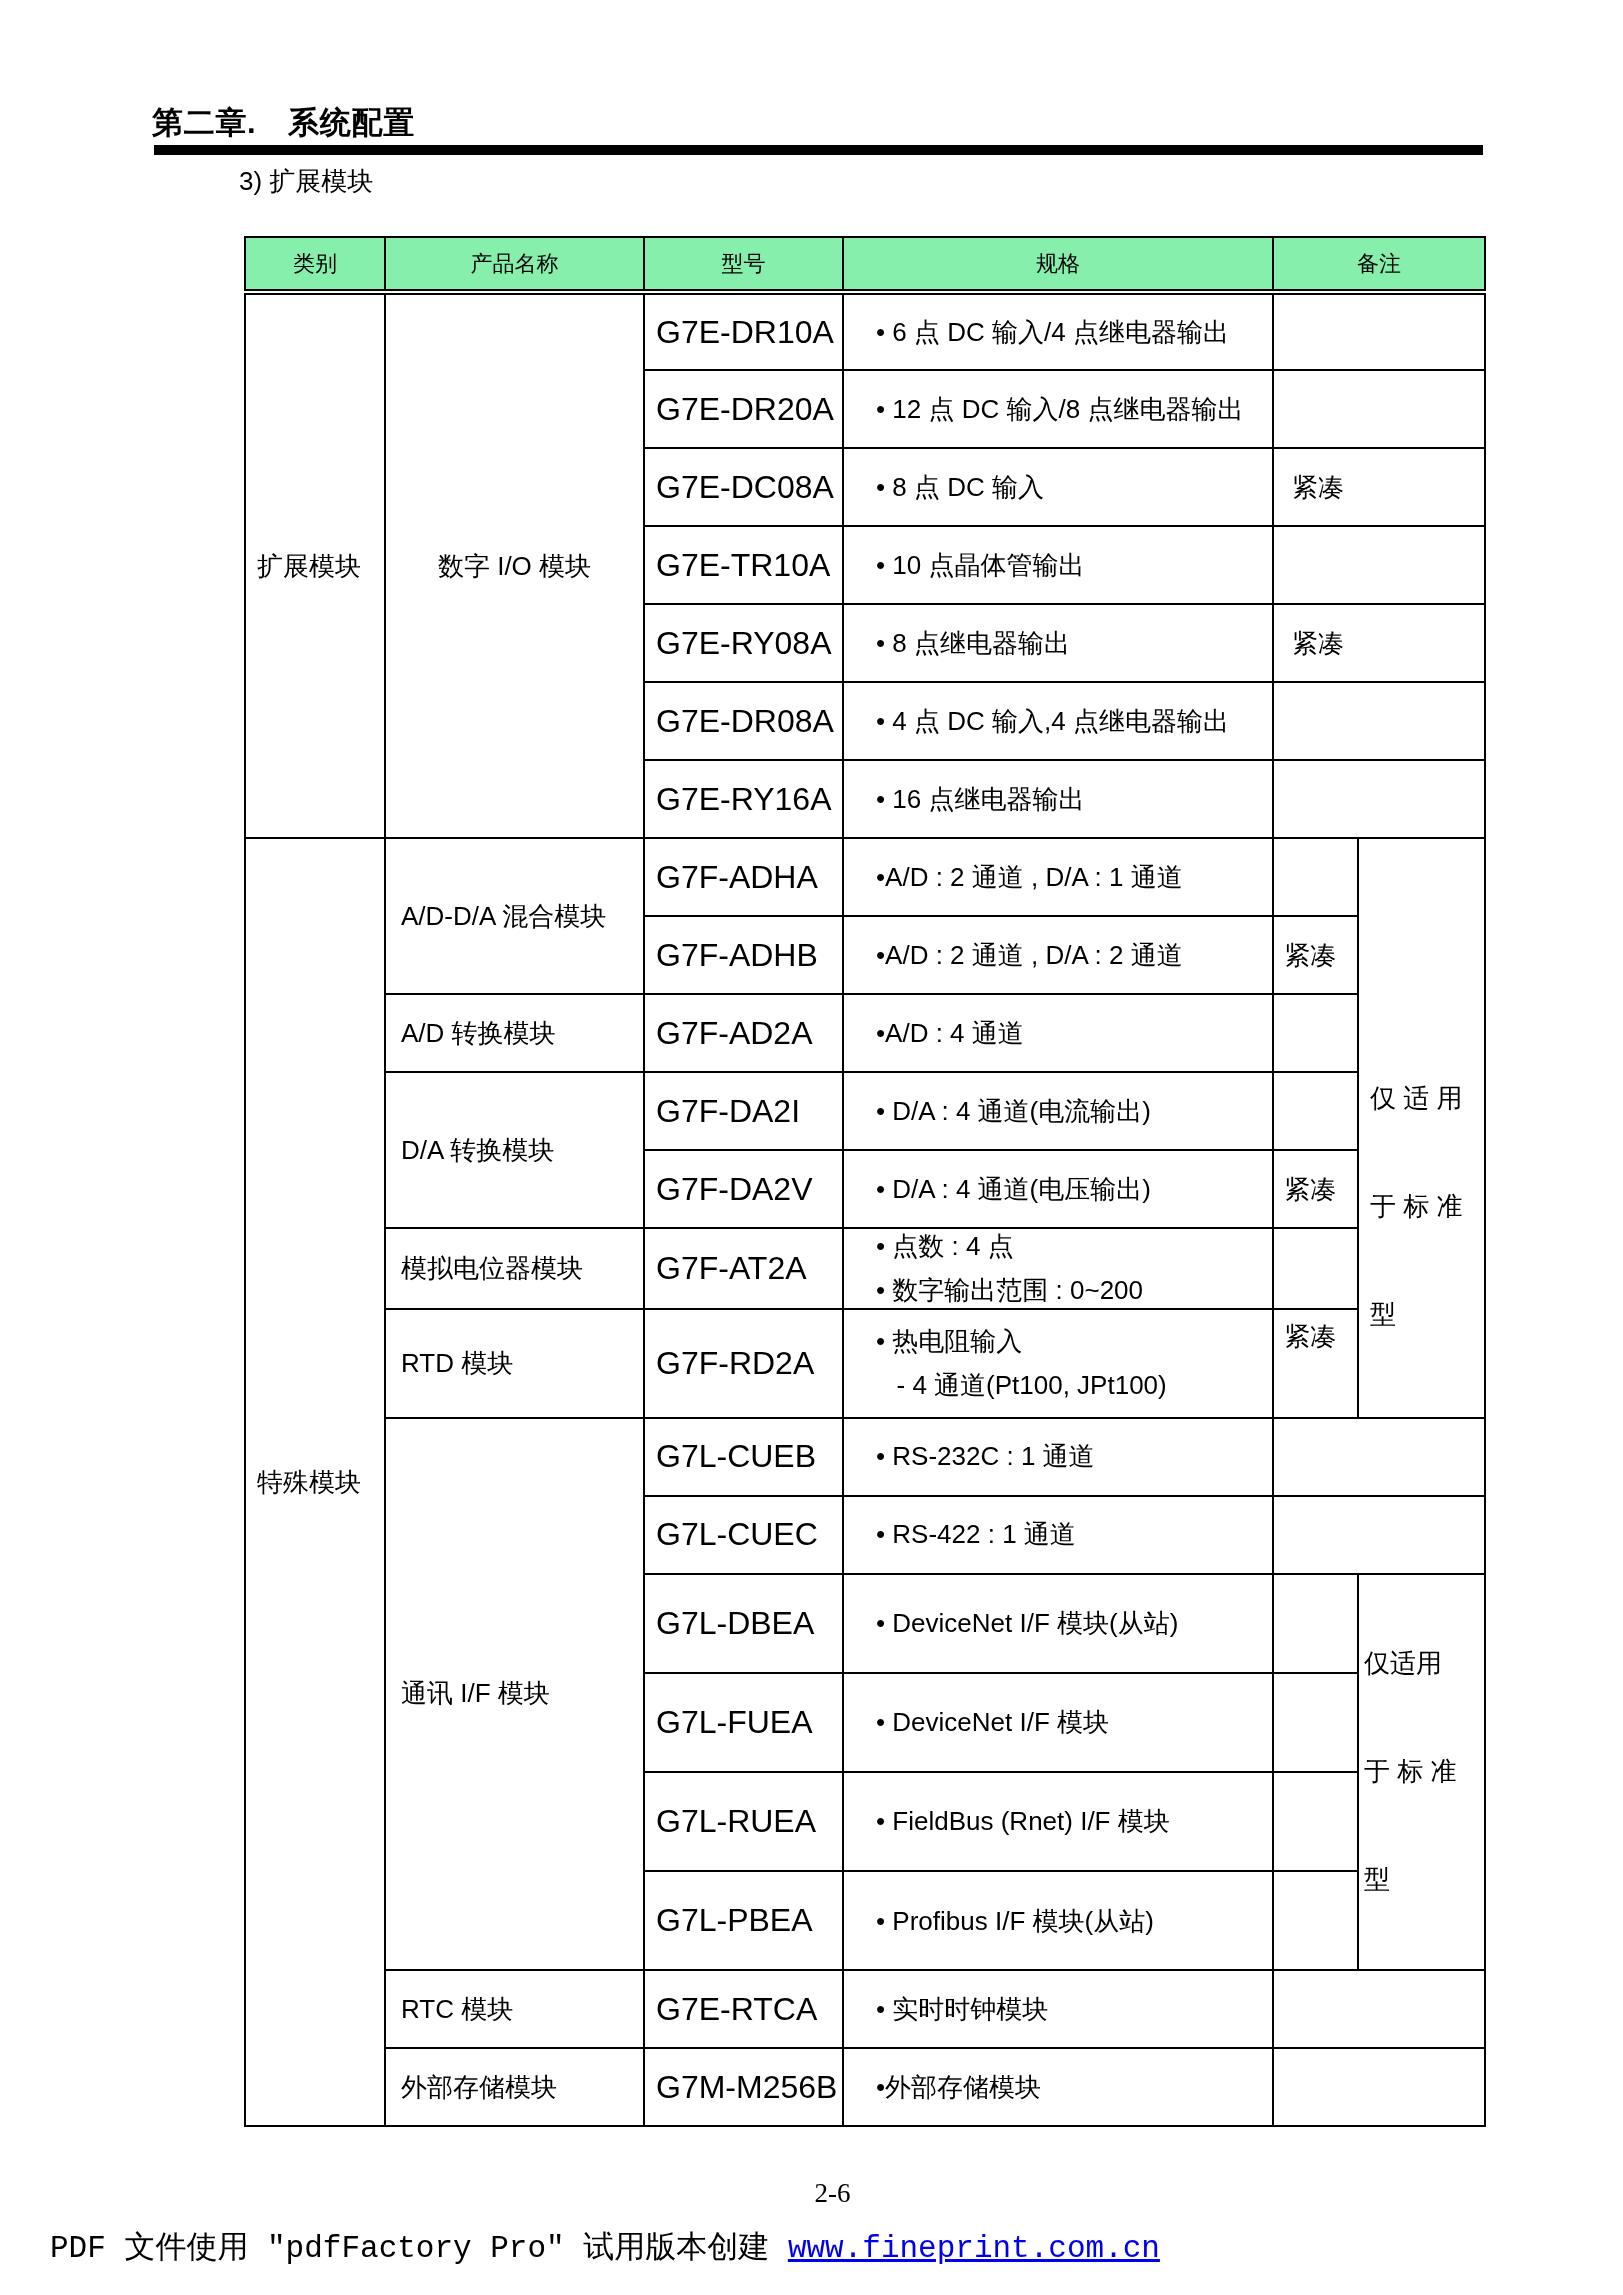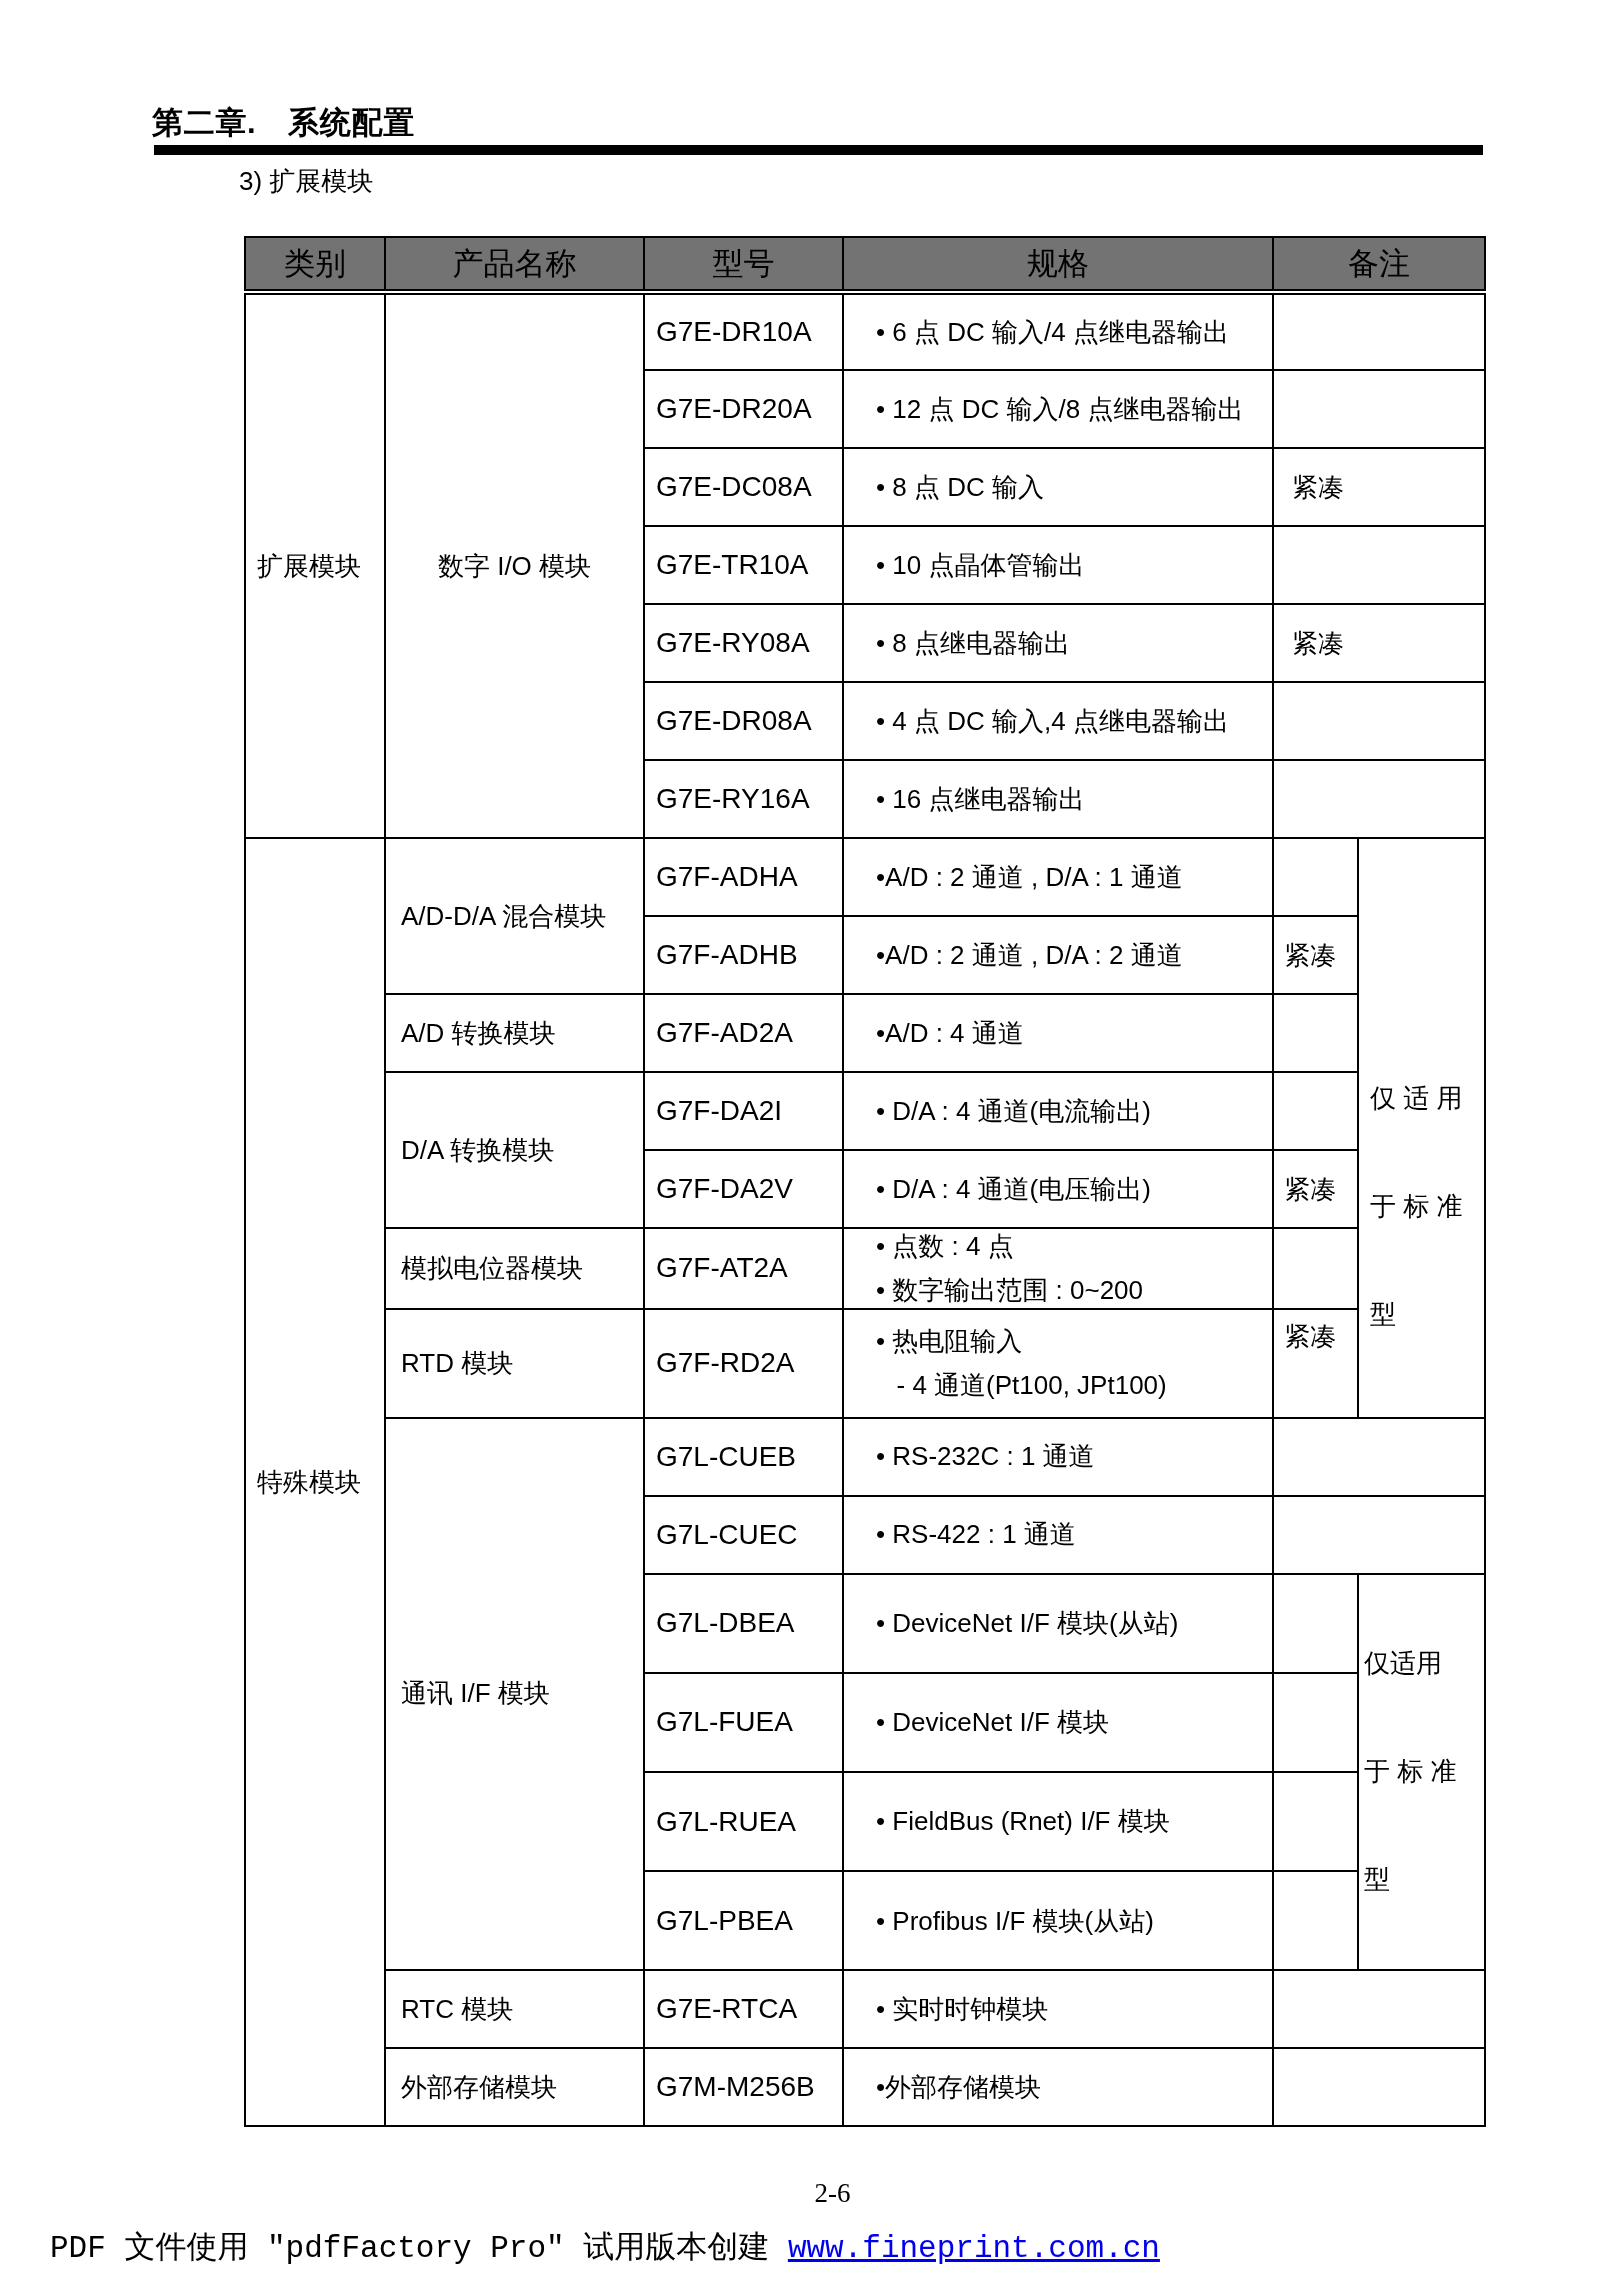--- a/index.html
+++ b/index.html
@@ -34,29 +34,29 @@
   col.c-model { width:199px; }
   col.c-spec  { width:430px; }
   col.c-rem1  { width:85px; }
   col.c-rem2  { width:127px; }
   .modtable th, .modtable td {
     border:2px solid #000; vertical-align:middle;
     padding:0; overflow:hidden;
   }
   .modtable thead tr { height:55px; }
   .modtable thead th {
-    background:#737373; font-weight:normal; font-size:31px;
+    background:#86efac; font-weight:normal; font-size:22px;
     text-align:center; border-bottom:6.1px double #000;
   }
   .modtable tbody tr { height:78px; }
   .modtable tbody tr.tall { height:109px; }
   td.cat   { text-align:left; padding-left:11px; }
   td.prod  { text-align:left; padding-left:15px; }
   td.prod.center { text-align:center; padding-left:0; }
-  td.model { text-align:left; padding-left:11px; font-size:28px; }
+  td.model { text-align:left; padding-left:11px; font-size:32px; }
   td.spec  { text-align:left; padding-left:32px; line-height:1.32; }
   td.remark-full { text-align:left; padding-left:18px; }
   td.remark-sub  { text-align:left; padding-left:10.2px; }
   td.remark-sub.top { vertical-align:top; padding-top:9.6px; }
   td.std-upper {
     vertical-align:bottom; padding-bottom:12.3px; padding-left:11px;
     line-height:1.38; white-space:pre;
   }
   td.std-lower {
     vertical-align:middle; padding-left:5px;

